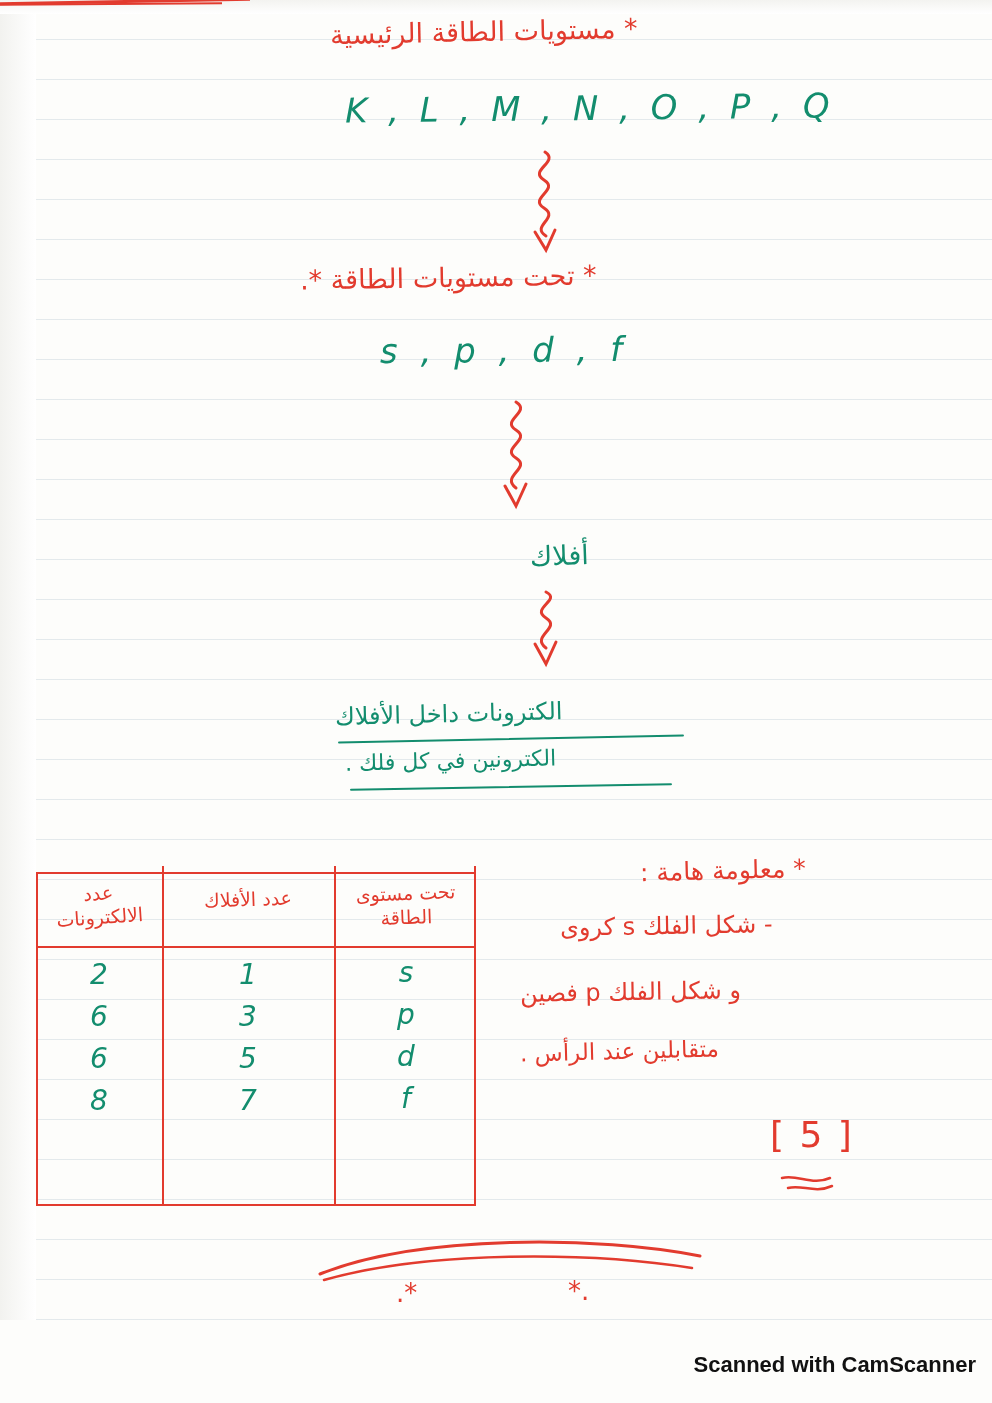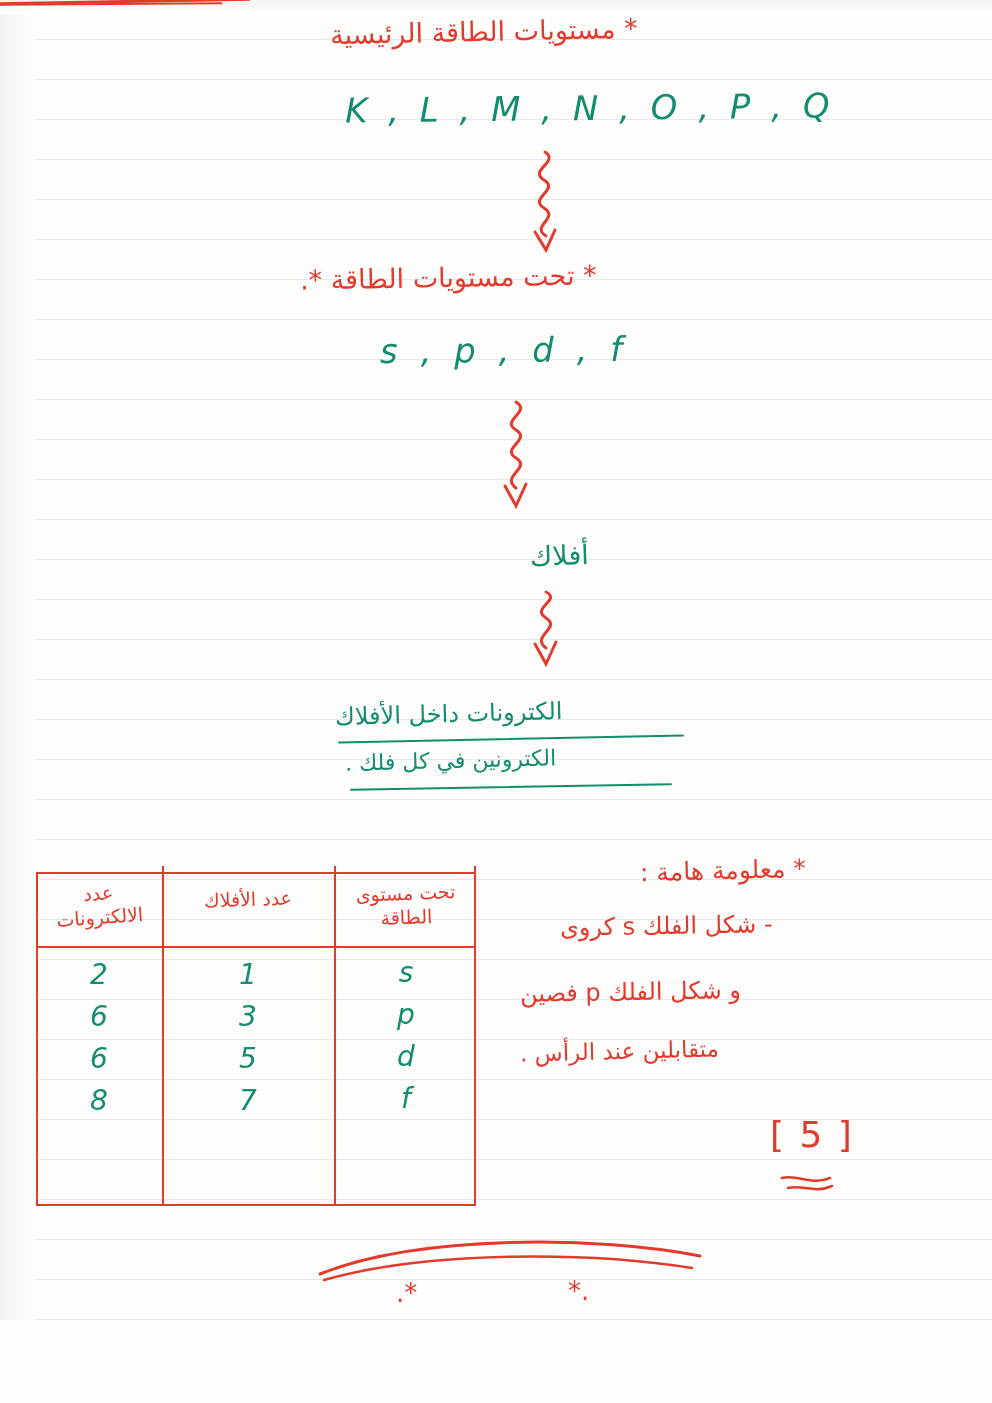--- a/index.html
+++ b/index.html
@@ -168,13 +168,14 @@
     <div class="cellval" style="left:306px;top:216px;width:128px;">f</div>
   </div>
 
   <svg style="position:absolute;left:300px;top:1228px;" width="420" height="80">
     <path d="M20 46 C 120 6, 300 8, 400 28" stroke="#e23b2e" stroke-width="3" fill="none" stroke-linecap="round"></path>
     <path d="M24 52 C 130 22, 290 24, 392 40" stroke="#e23b2e" stroke-width="2.5" fill="none" stroke-linecap="round"></path>
     <text x="96" y="74" fill="#e23b2e" font-size="26" font-family="DejaVu Sans, sans-serif">.*</text>
     <text x="268" y="72" fill="#e23b2e" font-size="26" font-family="DejaVu Sans, sans-serif">*.</text>
   </svg>
 
+  <div class="cam">Scanned with CamScanner</div>
 </div>
 
 </body></html>

